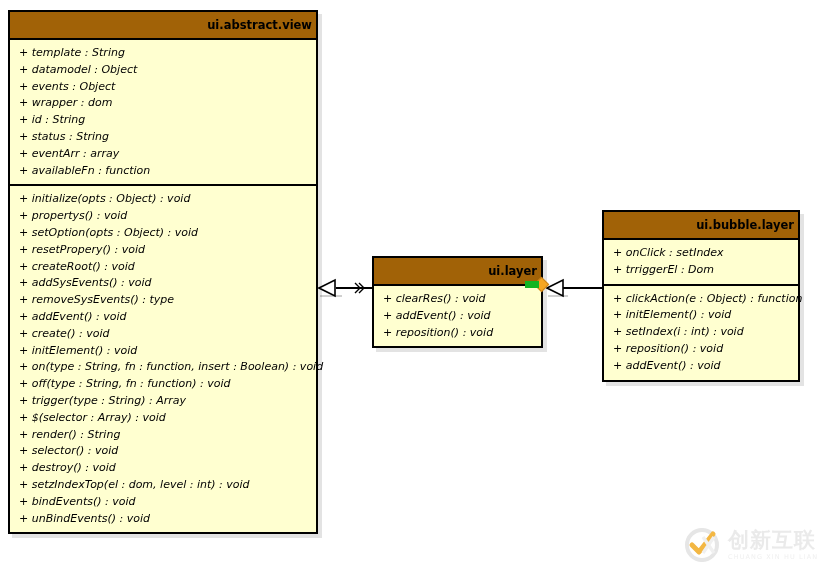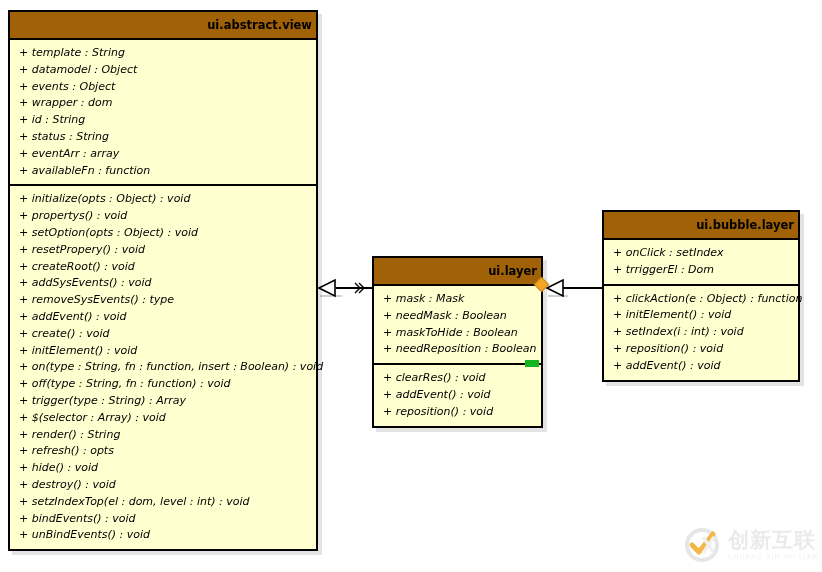--- a/index.html
+++ b/index.html
@@ -167,38 +167,31 @@
         <div class="uml-row">+ addSysEvents() : void</div>
         <div class="uml-row">+ removeSysEvents() : type</div>
         <div class="uml-row">+ addEvent() : void</div>
         <div class="uml-row">+ create() : void</div>
         <div class="uml-row">+ initElement() : void</div>
         <div class="uml-row">+ on(type : String, fn : function, insert : Boolean) : void</div>
         <div class="uml-row">+ off(type : String, fn : function) : void</div>
         <div class="uml-row">+ trigger(type : String) : Array</div>
         <div class="uml-row">+ $(selector : Array) : void</div>
         <div class="uml-row">+ render() : String</div>
-        <div class="uml-row">+ refresh() : opts</div>
-        <div class="uml-row">+ hide() : void</div>
+        <div class="uml-row">+ selector() : void</div>
         <div class="uml-row">+ destroy() : void</div>
         <div class="uml-row">+ setzIndexTop(el : dom, level : int) : void</div>
         <div class="uml-row">+ bindEvents() : void</div>
         <div class="uml-row">+ unBindEvents() : void</div>
       </div>
   </div>
 
   <div class="uml-class" id="cls-1" style="left: 372px; top: 210px; width: 171px; margin-top: 46px;">
     <div class="uml-title">ui.layer<span class="marker-diamond"></span>
     </div>
-    <div class="uml-section">
-        <div class="uml-row">+ mask : Mask</div>
-        <div class="uml-row">+ needMask : Boolean</div>
-        <div class="uml-row">+ maskToHide : Boolean</div>
-        <div class="uml-row">+ needReposition : Boolean</div>
-      </div>
     <div class="uml-section">
       <span class="marker-green"></span>
     <div class="uml-row">+ clearRes() : void</div>
         <div class="uml-row">+ addEvent() : void</div>
         <div class="uml-row">+ reposition() : void</div>
       </div>
   </div>
 
   <div class="uml-class" id="cls-2" style="left: 602px; top: 210px; width: 198px;">
     <div class="uml-title">ui.bubble.layer</div>

